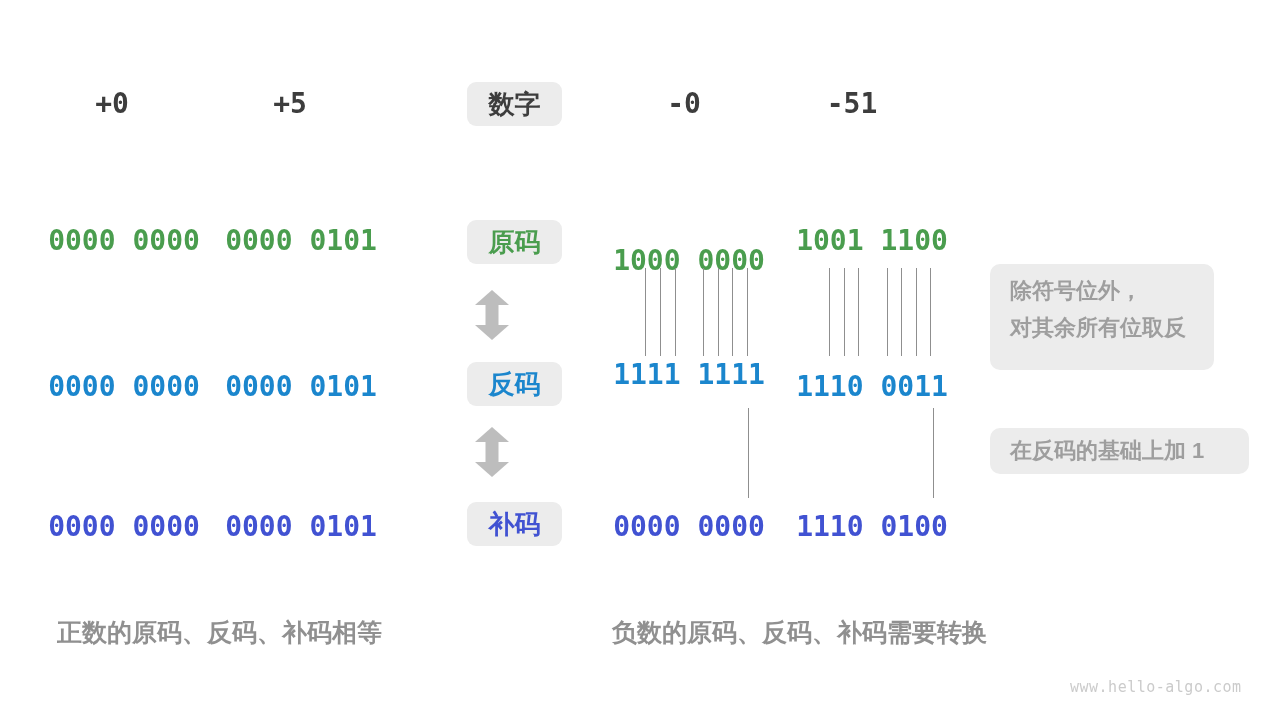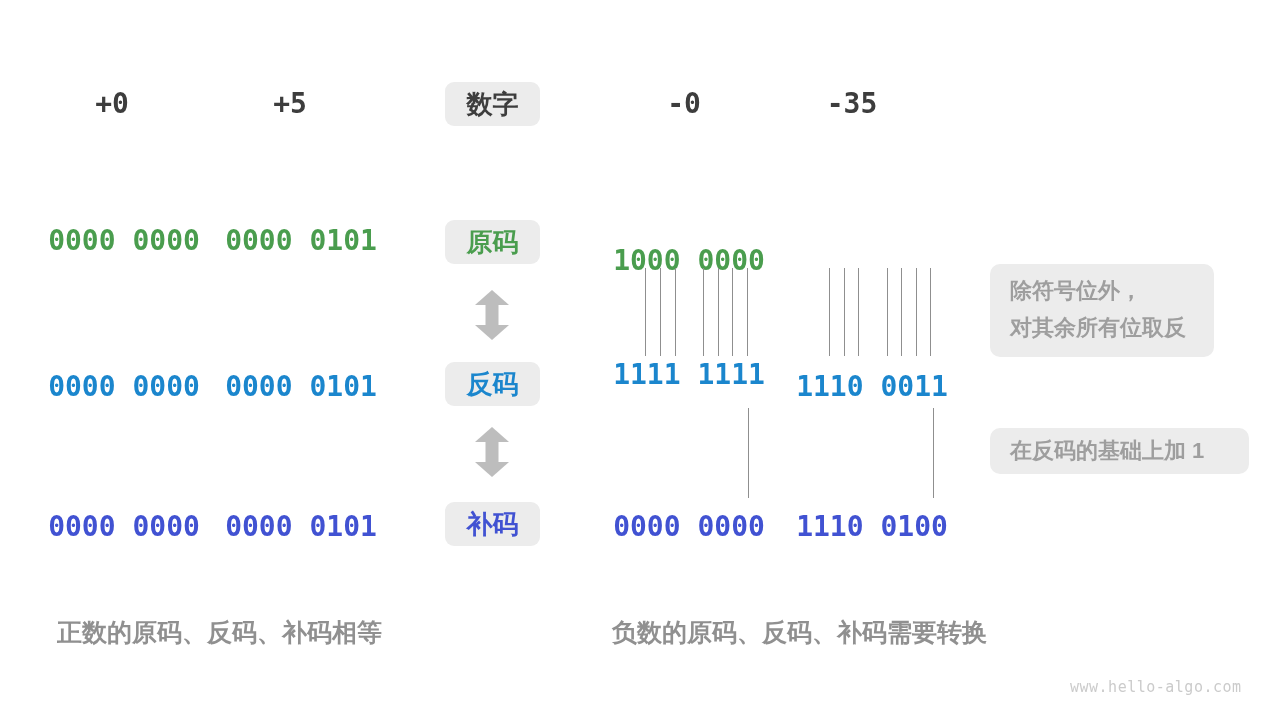--- a/index.html
+++ b/index.html
@@ -9,21 +9,21 @@
     font-family:"Liberation Sans","DejaVu Sans",sans-serif;
   }
   .abs{position:absolute;}
   .mono{font-family:"DejaVu Sans Mono","Liberation Mono",monospace;}
 
   .col-header{
     top:88px;width:120px;height:32px;line-height:32px;
     text-align:center;font-size:28px;font-weight:700;color:#3d3d3d;
   }
   .label-box{
-    left:445px;width:95px;height:44px;line-height:44px;
+    left:467px;width:95px;height:44px;line-height:44px;
     background:#ececec;border-radius:9px;text-align:center;
     font-size:26px;font-weight:700;
   }
   .bin{
     width:170px;height:30px;line-height:30px;text-align:center;
     font-size:28px;font-weight:700;
   }
   .green{color:#4a9d4e;}
   .blue{color:#1b86cd;}
   .indigo{color:#4152d2;}
@@ -51,26 +51,27 @@
   .arrow{left:475px;width:34px;height:50px;}
 </style>
 </head>
 <body>
 
 <div class="abs" style="left:0;top:0;width:1280px;height:720px;">
 
   <div class="abs col-header mono" style="left:52px;">+0</div>
   <div class="abs col-header mono" style="left:230px;">+5</div>
   <div class="abs col-header mono" style="left:624px;">-0</div>
-  <div class="abs col-header mono" style="left:792px;">-35</div>
+  <div class="abs col-header mono" style="left:792px;">-51</div>
   <div class="abs label-box dark" style="top:82px;">数字</div>
 
   <div class="abs bin mono green" style="left:39px;top:226px;">0000 0000</div>
   <div class="abs bin mono green" style="left:216px;top:226px;">0000 0101</div>
   <div class="abs bin mono green" style="left:604px;top:226px;margin-top:20px;">1000 0000</div>
+  <div class="abs bin mono green" style="left:787px;top:226px;">1001 1100</div>
   <div class="abs label-box green" style="top:220px;">原码</div>
 
   <div class="vline r1line" style="left:645px;"></div>
   <div class="vline r1line" style="left:660px;"></div>
   <div class="vline r1line" style="left:675px;"></div>
   <div class="vline r1line" style="left:703px;"></div>
   <div class="vline r1line" style="left:718px;"></div>
   <div class="vline r1line" style="left:732px;"></div>
   <div class="vline r1line" style="left:747px;"></div>
   <div class="vline r1line" style="left:829px;"></div>
@@ -80,21 +81,21 @@
   <div class="vline r1line" style="left:901px;"></div>
   <div class="vline r1line" style="left:916px;"></div>
   <div class="vline r1line" style="left:930px;"></div>
 
   <svg class="abs arrow" style="top:290px;" viewBox="0 0 34 50">
     <polygon points="17,0 34,15 0,15" fill="#bdbdbd"></polygon>
     <rect x="10.5" y="13" width="13" height="24" fill="#bdbdbd"></rect>
     <polygon points="17,50 34,35 0,35" fill="#bdbdbd"></polygon>
   </svg>
 
-  <div class="abs note" style="left:990px;top:264px;width:224px;height:93px;">
+  <div class="abs note" style="left:990px;top:264px;width:224px;height:106px;">
     <span class="nline">除符号位外，</span>
     <span class="nline">对其余所有位取反</span>
   </div>
 
   <div class="abs bin mono blue" style="left:39px;top:372px;">0000 0000</div>
   <div class="abs bin mono blue" style="left:216px;top:372px;">0000 0101</div>
   <div class="abs bin mono blue" style="left:604px;top:360px;">1111 1111</div>
   <div class="abs bin mono blue" style="left:787px;top:372px;">1110 0011</div>
   <div class="abs label-box blue" style="top:362px;">反码</div>
 

